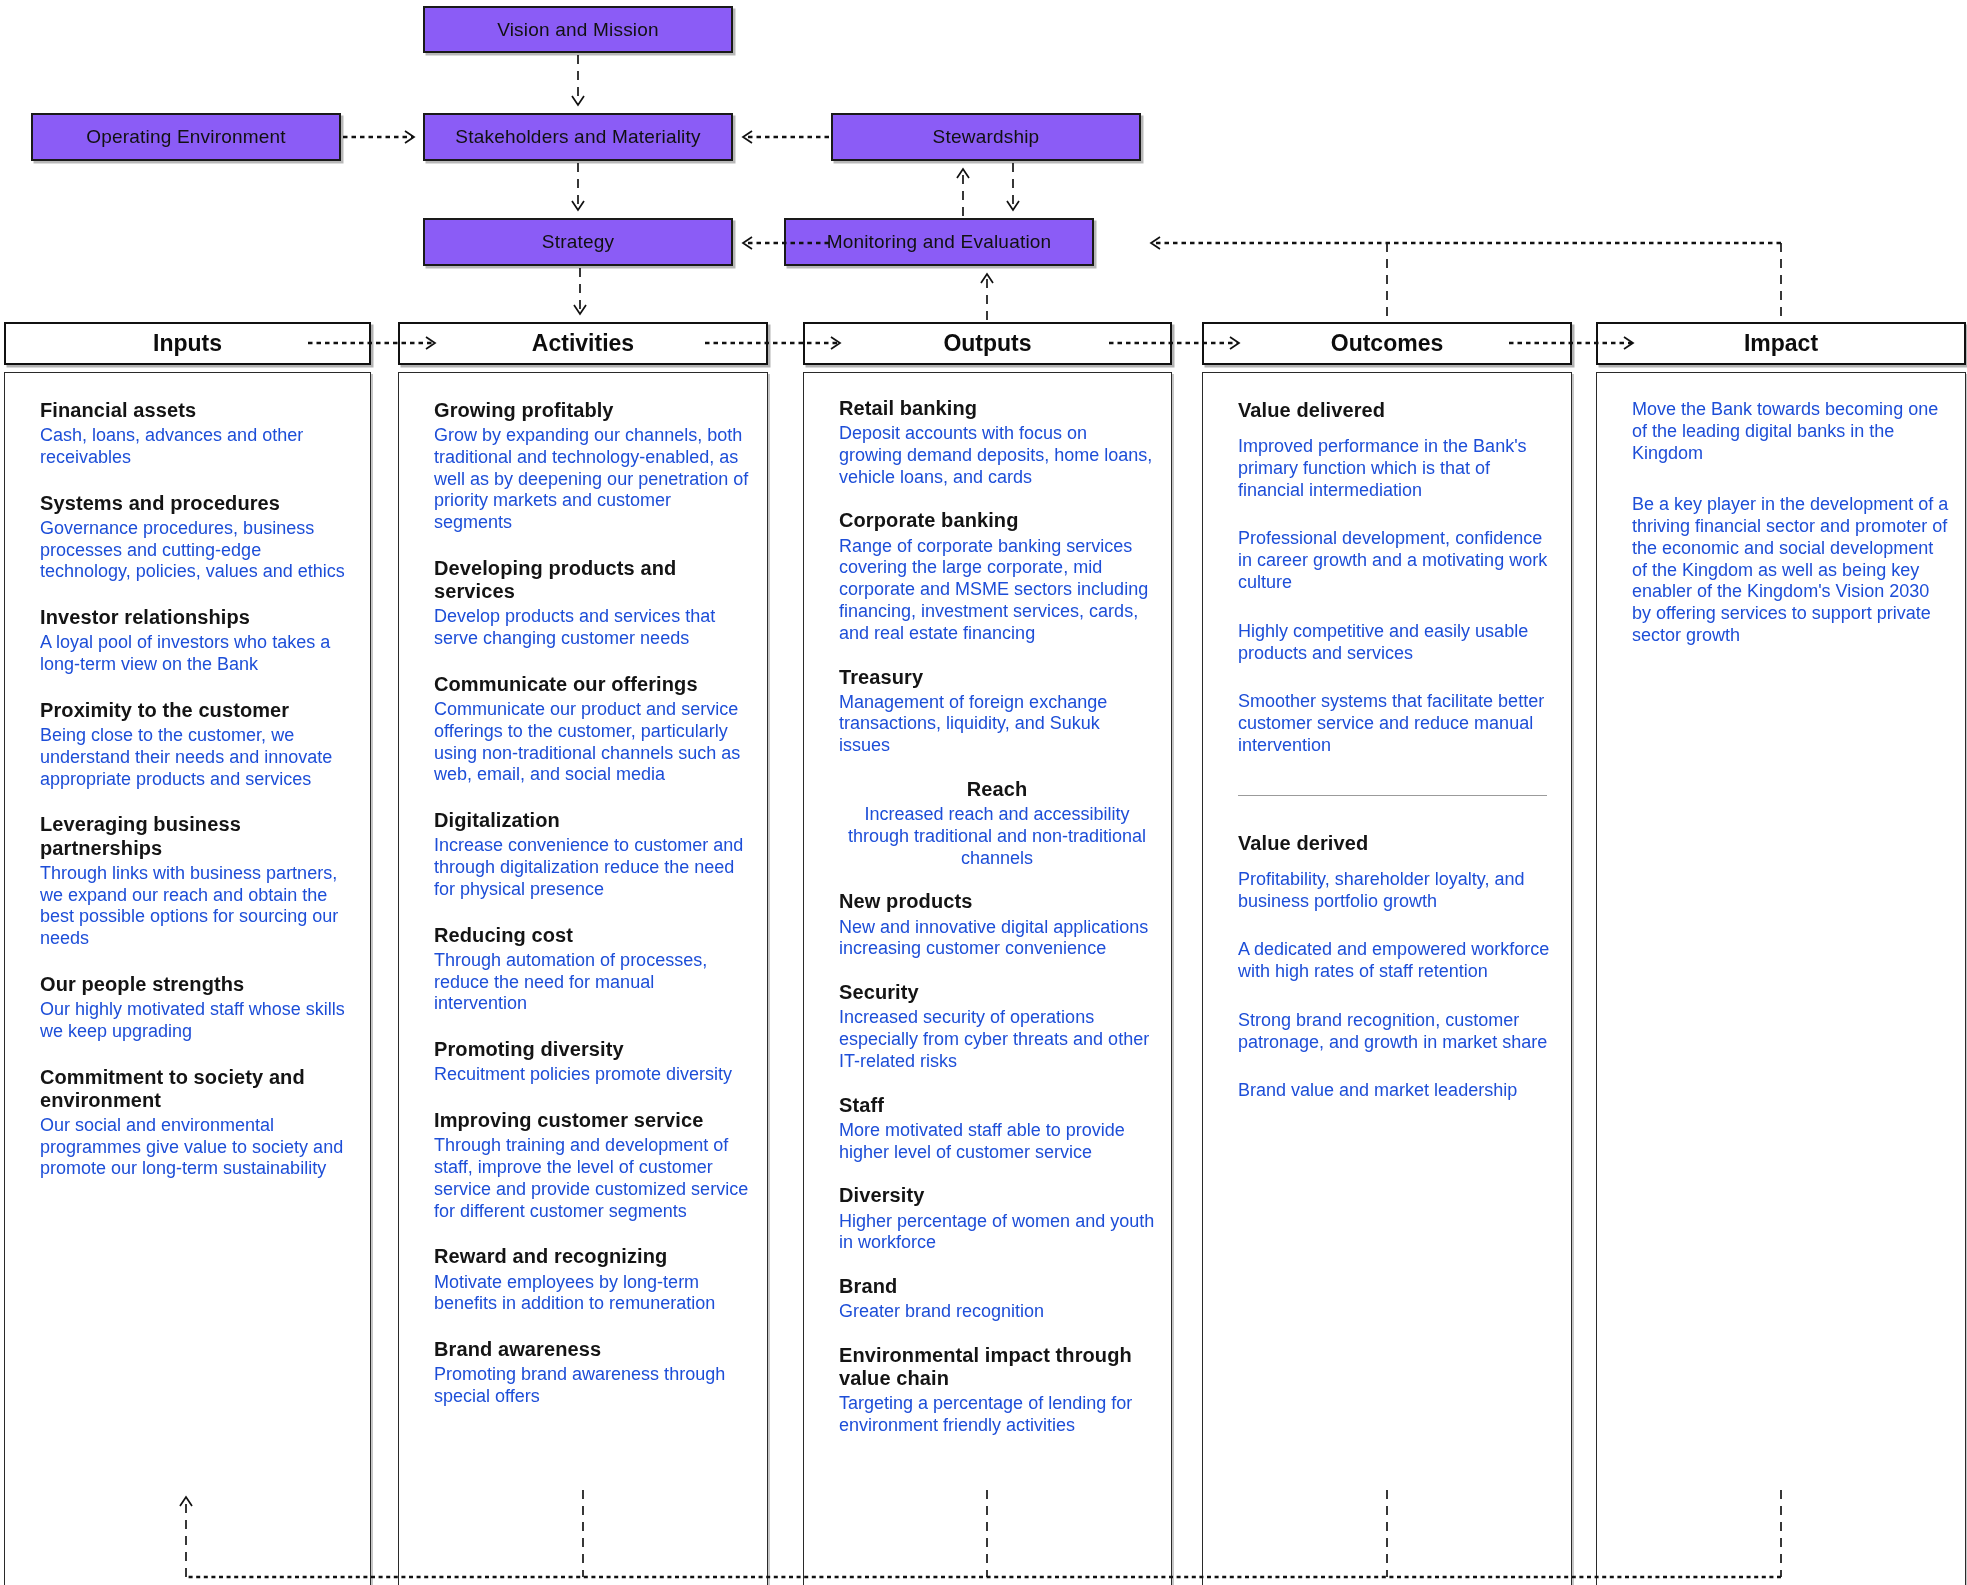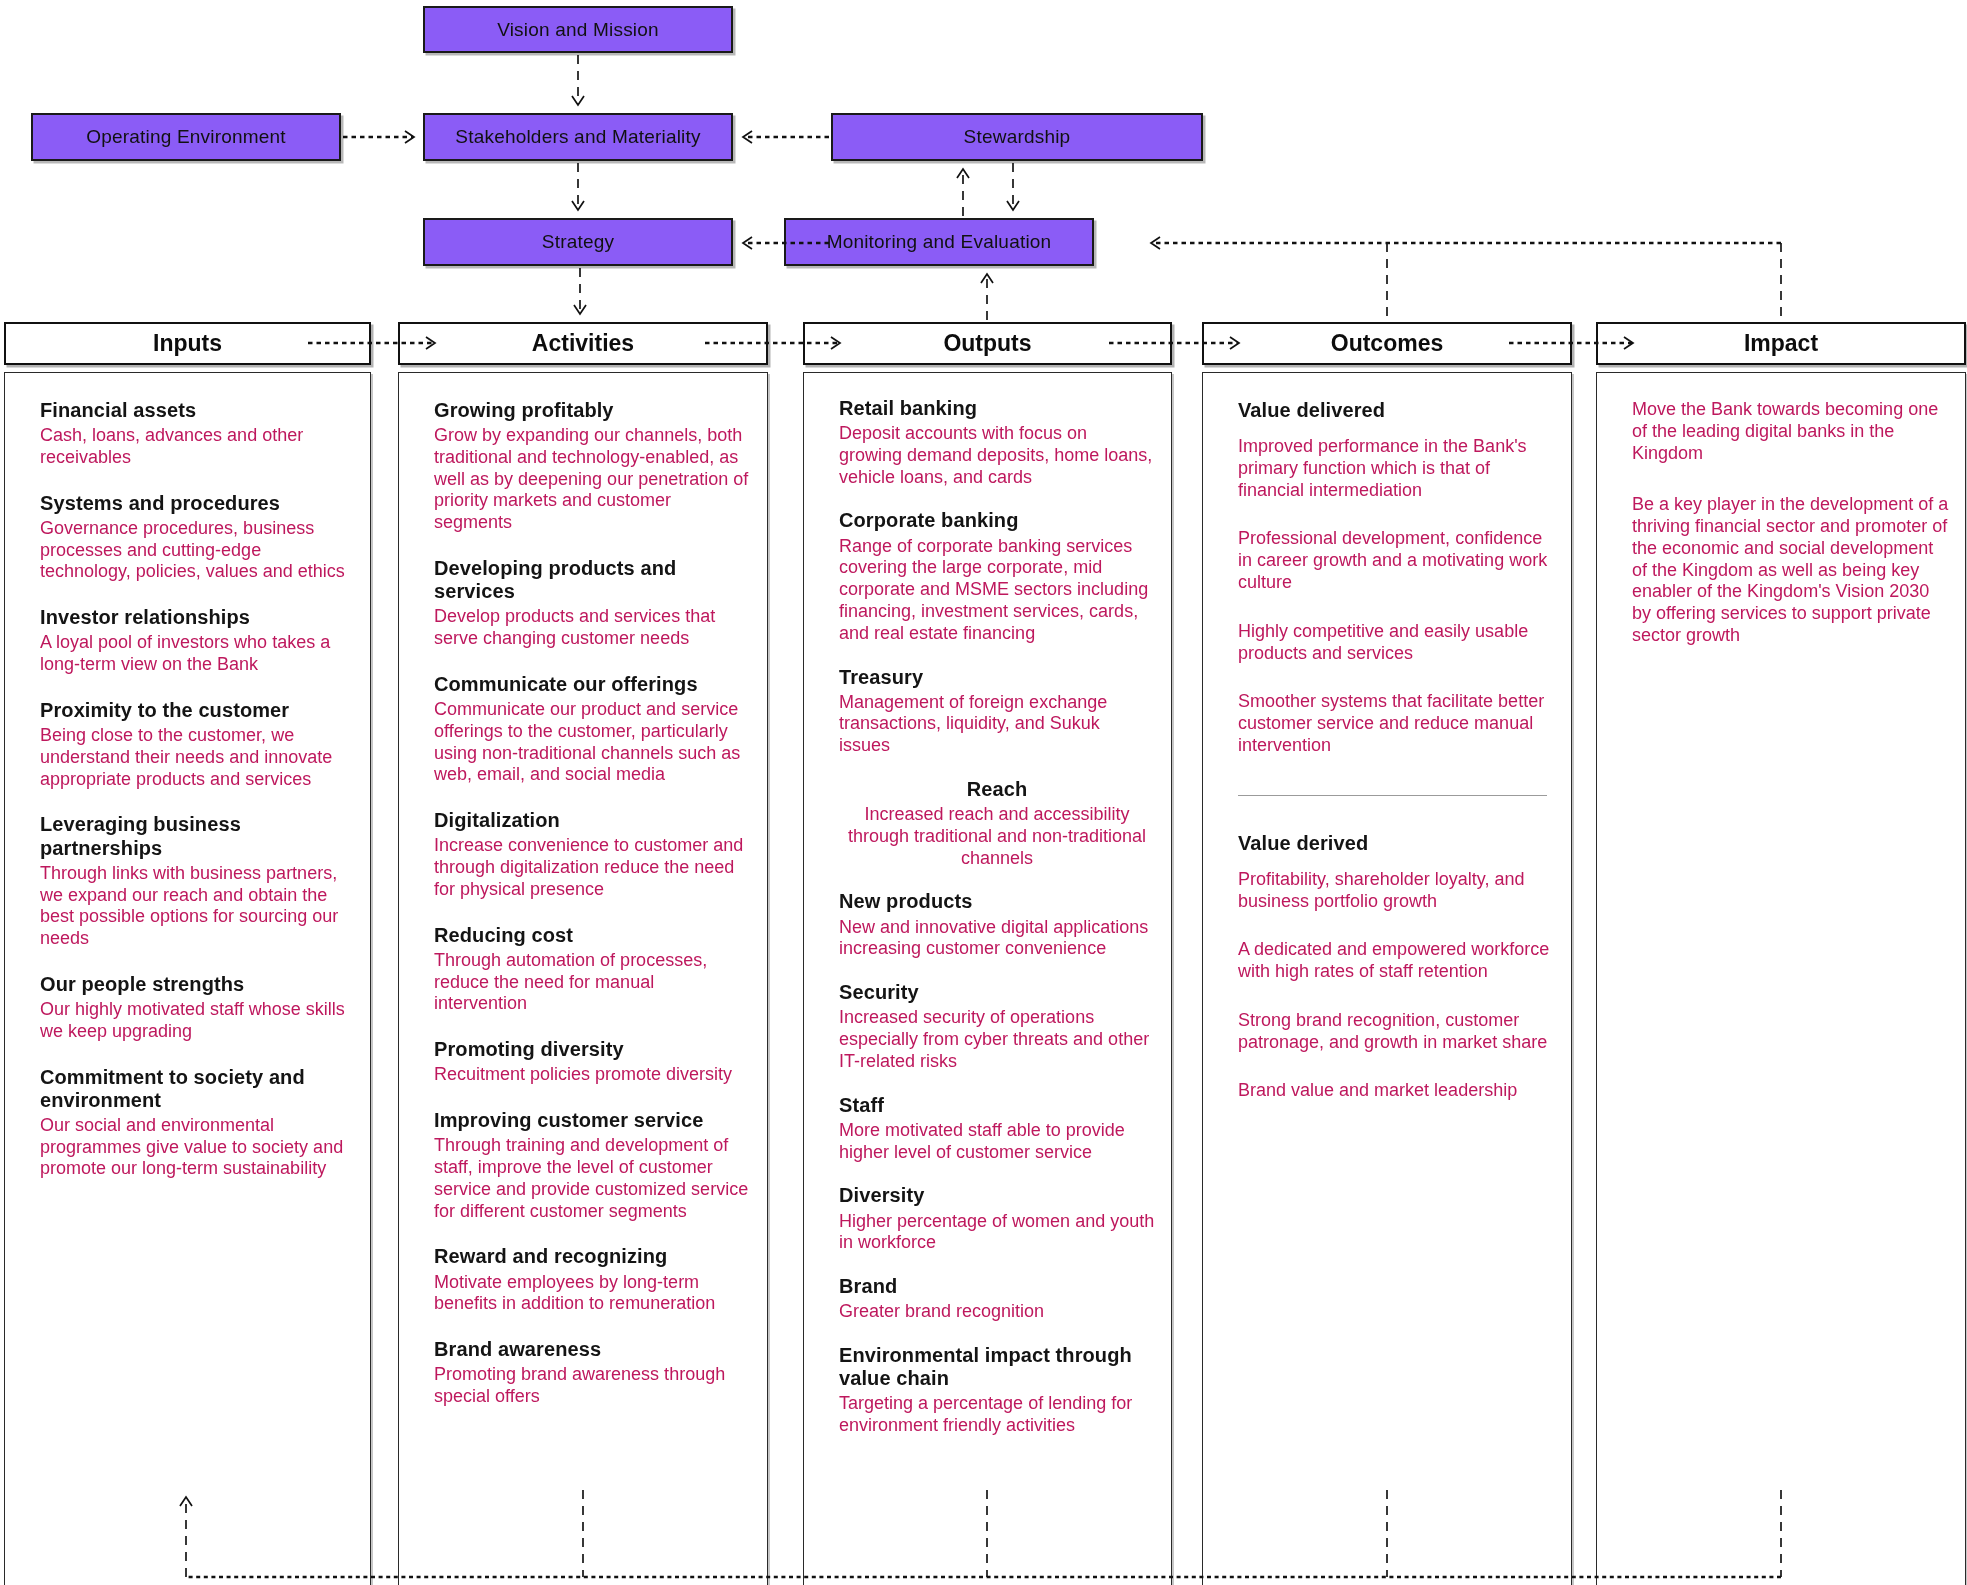--- a/index.html
+++ b/index.html
@@ -16,21 +16,21 @@
   .col{position:absolute;z-index:2;}
   .col-header{position:absolute;left:0;top:0;box-sizing:border-box;border:2.4px solid #111;
         background:#fff;box-shadow:2.5px 2.5px 0 rgba(0,0,0,.3);width:100%;height:43px;
         display:flex;align-items:center;justify-content:center;
         font-weight:bold;font-size:23px;color:#0d0d0d;}
   .col-body{position:absolute;left:0;top:50px;box-sizing:border-box;border:1.6px solid #2a2a2a;
         background:#fff;box-shadow:2px 2px 0 rgba(0,0,0,.22);width:100%;height:1345px;
         padding:26px 16px 10px 35px;overflow:hidden;}
   .item{margin-bottom:23px;}
   .item .h{font-weight:bold;font-size:20px;line-height:1.16;color:#141414;margin-bottom:3px;letter-spacing:.1px;}
-  .item .p, .para{font-size:18px;line-height:1.21;color:#be185d;}
+  .item .p, .para{font-size:18px;line-height:1.21;color:#1d4ed8;}
   .para{margin-bottom:27px;}
   .sec-h{font-weight:bold;font-size:20px;line-height:1.16;color:#141414;margin-bottom:14px;letter-spacing:.1px;}
   .divider{border:0;border-top:1.4px solid #9b9b9b;margin:38px 8px 36px 0;}
 
   
   #arrows{position:absolute;left:0;top:0;z-index:4;pointer-events:none;}
   .ln-h{stroke:#111;stroke-width:2.4;stroke-dasharray:4.5 4;fill:none;}
   .ln-v{stroke:#161616;stroke-width:1.7;stroke-dasharray:9 7;fill:none;}
   .ln-bus{stroke:#111;stroke-width:2.4;stroke-dasharray:4 3.6;fill:none;}
 </style>
@@ -41,21 +41,21 @@
 
   <div class="tbox" style="left:423px;top:6px;width:310px;height:47px;">
     <span>Vision and Mission</span>
   </div>
   <div class="tbox" style="left:31px;top:113px;width:310px;height:48px;">
     <span>Operating Environment</span>
   </div>
   <div class="tbox" style="left:423px;top:113px;width:310px;height:48px;">
     <span>Stakeholders and Materiality</span>
   </div>
-  <div class="tbox" style="left:831px;top:113px;width:372px;height:48px;">
+  <div class="tbox" style="left:831px;top:113px;width:310px;height:48px;">
     <span>Stewardship</span>
   </div>
   <div class="tbox" style="left:423px;top:218px;width:310px;height:48px;">
     <span>Strategy</span>
   </div>
   <div class="tbox" style="left:784px;top:218px;width:310px;height:48px;">
     <span>Monitoring and Evaluation</span>
   </div>
 
   <div class="col" style="left:4px;top:322px;width:367px;">

